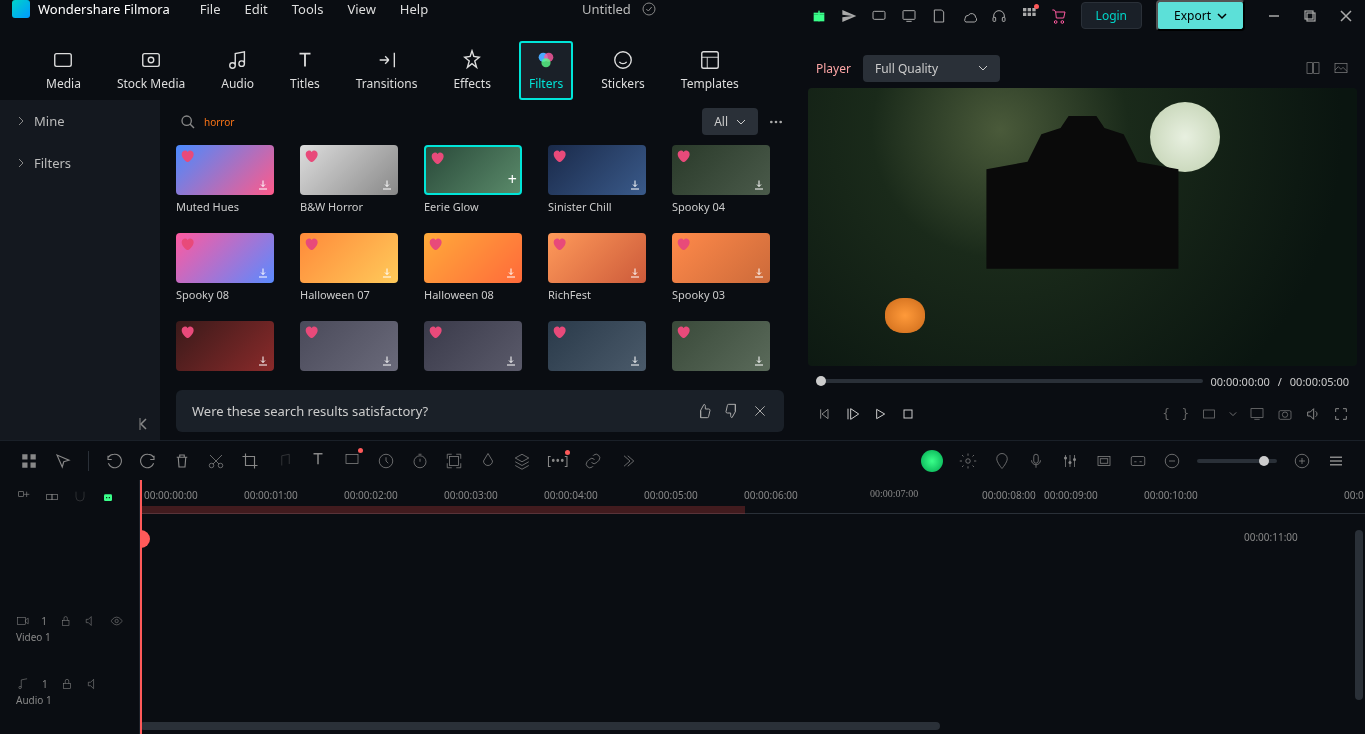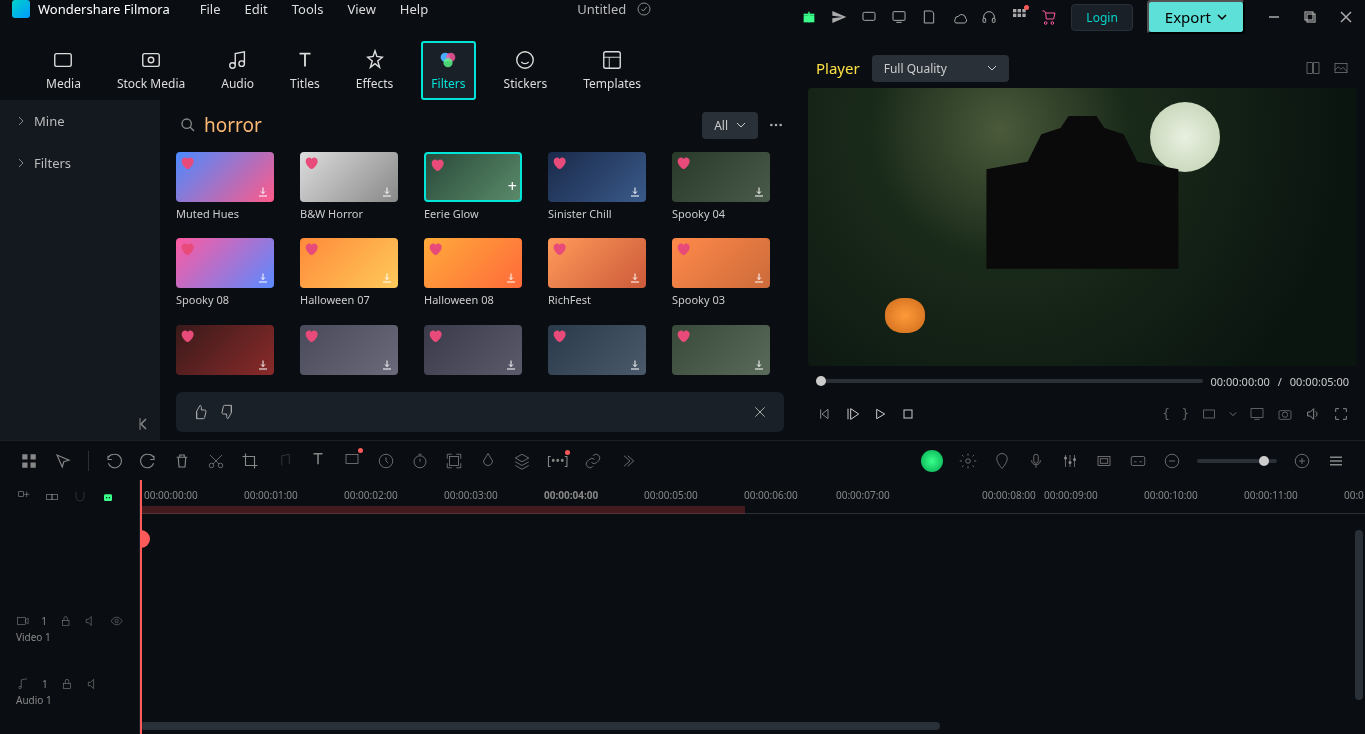--- a/index.html
+++ b/index.html
@@ -6,52 +6,52 @@
 body{background:#0a0d12;color:#ccc;font-size:12px;width:1365px;height:734px;overflow:hidden}
 .titlebar{height:40px;display:flex;align-items:flex-start;padding:0 12px;background:#0a0d12}
 .logo{width:18px;height:18px;background:linear-gradient(135deg,#00d4c8,#0099ff);border-radius:3px;margin-right:8px}
 .appname{font-size:13px;color:#fff;margin-right:30px}
 .menubar{display:flex;gap:24px}
 .menu-item{color:#ddd;font-size:13px;cursor:pointer}
 .title-center{flex:1;display:flex;justify-content:center;align-items:center;gap:10px;color:#bbb;font-size:13px}
 .title-right{display:flex;align-items:center;gap:14px}
 .ico{width:16px;height:16px;fill:#aaa;cursor:pointer}
 .login-btn{background:#1a2028;border:1px solid #2a3038;color:#00d4c8;padding:4px 14px;border-radius:4px;font-size:12px;cursor:pointer}
-.export-btn{background:#5ce0d8;color:#000;padding:5px 16px;border-radius:4px;font-size:15px;cursor:pointer;display:flex;align-items:center;gap:6px}
+.export-btn{background:#5ce0d8;color:#000;padding:5px 16px;border-radius:4px;font-size:12px;cursor:pointer;display:flex;align-items:center;gap:6px}
 .win-ctrl{width:14px;height:14px;fill:#aaa;margin-left:8px;cursor:pointer}
 .main{display:flex;height:400px}
 .left-panel{width:800px;display:flex;flex-direction:column}
 .tab-strip{height:60px;display:flex;align-items:center;gap:20px;padding:0 38px;background:#0a0d12}
 .tab{display:flex;flex-direction:column;align-items:center;gap:4px;color:#ddd;font-size:12px;cursor:pointer;padding:6px 8px}
 .tab.active{border:2px solid #00e5d8;border-radius:3px;background:#1a2028}
 .tab svg{width:22px;height:22px;fill:#ddd}
 .browser{display:flex;flex:1}
 .sidebar{width:160px;background:#14181f;display:flex;flex-direction:column}
 .side-item{padding:12px 16px;color:#bbb;font-size:13px;display:flex;align-items:center;gap:8px;cursor:pointer}
 .side-collapse{margin-top:auto;padding:8px;display:flex;justify-content:flex-end}
 .content{flex:1;display:flex;flex-direction:column;padding:8px 16px}
 .search-row{display:flex;align-items:center;gap:10px;margin-bottom:10px}
 .search-box{flex:1;display:flex;align-items:center;gap:8px;padding:4px}
-.search-box input{background:transparent;border:none;color:#fdba74;font-size:19px;outline:none;width:200px}
+.search-box input{background:transparent;border:none;color:#f97316;font-size:10px;outline:none;width:200px}
 .filter-select{background:#2a3038;padding:5px 12px;border-radius:4px;display:flex;align-items:center;gap:8px;font-size:12px;cursor:pointer}
 .grid{display:grid;grid-template-columns:repeat(5,1fr);gap:12px;overflow-y:auto;flex:1}
 .card{display:flex;flex-direction:column;gap:4px;cursor:pointer}
 .thumb{width:98px;height:50px;border-radius:4px;position:relative;background:linear-gradient(135deg,#2a1a2a,#1a2a3a)}
 .thumb.selected{border:2px solid #00e5d8}
 .heart{position:absolute;top:3px;left:3px;width:16px;height:16px}
 .heart svg{width:16px;height:16px;fill:#e84a7a}
 .dl{position:absolute;bottom:3px;right:3px;width:14px;height:14px}
 .dl svg{width:12px;height:12px;fill:#fff}
 .add{position:absolute;bottom:3px;right:3px;color:#fff;font-size:16px}
 .card-label{font-size:11px;color:#ccc}
 .feedback{background:#1a2028;padding:12px 16px;border-radius:6px;display:flex;align-items:center;gap:12px;margin-top:8px}
 .feedback-text{flex:1;color:#ccc;font-size:13px}
 .preview{flex:1;background:#0a0d12;display:flex;flex-direction:column;padding:8px}
 .preview-header{height:40px;display:flex;align-items:center;gap:12px;padding:0 8px}
-.preview-label{color:#fde047;font-size:15px}
+.preview-label{color:#fca5a5;font-size:12px}
 .quality-select{background:#2a3038;padding:5px 12px;border-radius:4px;display:flex;align-items:center;gap:40px;font-size:12px;cursor:pointer}
 .preview-screen{flex:1;background:radial-gradient(circle at 35% 15%,#4a5a3a 0%,#1a2a1a 30%,#0a1510 80%);border-radius:4px;position:relative;overflow:hidden}
 .preview-controls{height:30px;display:flex;align-items:center;gap:8px;padding:0 8px}
 .time-slider{flex:1;height:4px;background:#2a3038;border-radius:2px;position:relative;cursor:pointer}
 .time-slider::before{content:'';position:absolute;left:0;top:-3px;width:10px;height:10px;background:#ccc;border-radius:50%}
 .time-text{font-size:11px;color:#ccc}
 .playback-row{height:36px;display:flex;align-items:center;gap:12px;padding:0 8px}
 .playback-row .spacer{flex:1}
 .toolbar{height:40px;display:flex;align-items:center;gap:16px;padding:0 20px;background:#0a0d12;border-top:1px solid #1a2028}
 .toolbar svg{width:18px;height:18px;fill:#888;cursor:pointer}
@@ -187,20 +187,26 @@
           <span>Audio</span>
         </div>
       <div class="tab">
           <svg viewBox="0 0 24 24">
             <path d="M6 5h12M12 5v14" stroke="#ddd" stroke-width="2"></path>
           </svg>
           <span>Titles</span>
         </div>
       <div class="tab">
           <svg viewBox="0 0 24 24">
+            <path d="M4 12h10m0 0l-4-4m4 4l-4 4M20 4v16" stroke="#ddd" stroke-width="1.5" fill="none"></path>
+          </svg>
+          <span>Transitions</span>
+        </div>
+      <div class="tab">
+          <svg viewBox="0 0 24 24">
             <path d="M12 2l2 6 6 1-5 4 2 7-5-4-5 4 2-7-5-4 6-1z" fill="none" stroke="#ddd" stroke-width="1.5"></path>
           </svg>
           <span>Effects</span>
         </div>
       <div class="tab active">
           <svg viewBox="0 0 24 24" style="fill:#4aaaff">
             <circle cx="9" cy="9" r="5"></circle>
             <circle cx="15" cy="9" r="5" fill="#ff5aa0" opacity="0.8"></circle>
             <circle cx="12" cy="15" r="5" fill="#5aff8a" opacity="0.8"></circle>
           </svg>
@@ -423,20 +429,21 @@
                     <path d="M12 21s-8-5-8-12a5 5 0 019-3 5 5 0 019 3c0 7-8 12-8 12z"></path>
                   </svg></div>
                 <div class="dl"><svg viewBox="0 0 24 24">
                     <path d="M12 3v12m0 0l-4-4m4 4l4-4M4 20h16" stroke="#fff" fill="none" stroke-width="2"></path>
                   </svg></div>
               </div>
               <div class="card-label"></div>
             </div>
           </div>
         <div class="feedback">
+          <span class="feedback-text">Were these search results satisfactory?</span>
           <svg class="ico" viewBox="0 0 24 24">
               <path d="M7 22V11m0 0l5-9c1 0 2 1 2 3v4h5a2 2 0 012 2l-2 9a2 2 0 01-2 2H7z" fill="none" stroke="#aaa" stroke-width="1.5"></path>
             </svg>
           <svg class="ico" viewBox="0 0 24 24">
               <path d="M17 2v11m0 0l-5 9c-1 0-2-1-2-3v-4H5a2 2 0 01-2-2l2-9a2 2 0 012-2h10z" fill="none" stroke="#aaa" stroke-width="1.5"></path>
             </svg>
           <svg class="ico" viewBox="0 0 24 24" style="margin-left:auto">
               <path d="M5 5l14 14M19 5L5 19" stroke="#aaa" stroke-width="1.5"></path>
             </svg>
         </div>
@@ -681,27 +688,27 @@
       </div>
     </div>
   </div>
   <div class="tl-main">
     <div class="ruler" id="ruler">
       <div class="ruler-fill"></div>
     <span class="tick" style="left: 4px;">00:00:00:00</span>
         <span class="tick" style="left: 104px;">00:00:01:00</span>
         <span class="tick" style="left: 204px;">00:00:02:00</span>
         <span class="tick" style="left: 304px;">00:00:03:00</span>
-        <span class="tick" style="left: 404px; font-weight: bold;">00:00:04:00</span>
+        <span class="tick" style="left: 404px;">00:00:04:00</span>
         <span class="tick" style="left: 504px;">00:00:05:00</span>
         <span class="tick" style="left: 604px;">00:00:06:00</span>
-        <span class="tick" style="left: 696px;">00:00:07:00</span>
+        <span class="tick" style="left: 730px; font-family: Liberation Serif, serif;">00:00:07:00</span>
         <span class="tick" style="left: 842px;">00:00:08:00</span>
         <span class="tick" style="left: 904px;">00:00:09:00</span>
         <span class="tick" style="left: 1004px;">00:00:10:00</span>
-        <span class="tick" style="left: 1104px;">00:00:11:00</span>
+        <span class="tick" style="left: 1104px; margin-top: 42px;">00:00:11:00</span>
         <span class="tick" style="left: 1204px;">00:0</span>
       </div>
     <div class="playhead"></div>
     <div class="vscroll"></div>
     <div class="hscroll"></div>
   </div>
 </div>
 
 </body></html>

